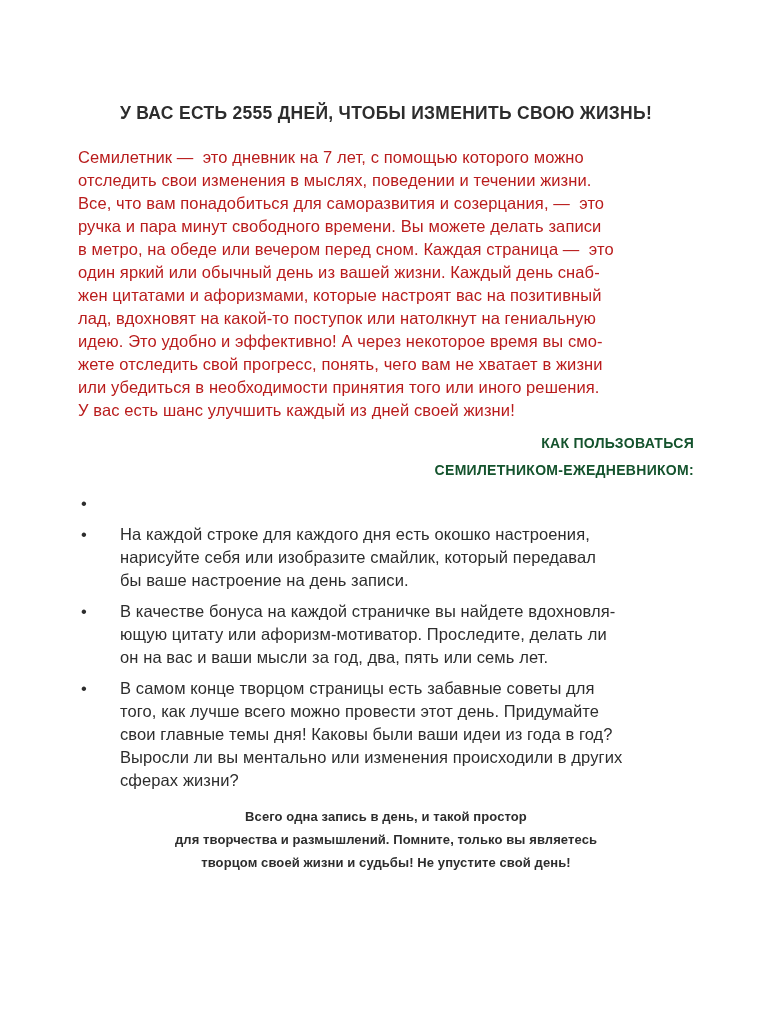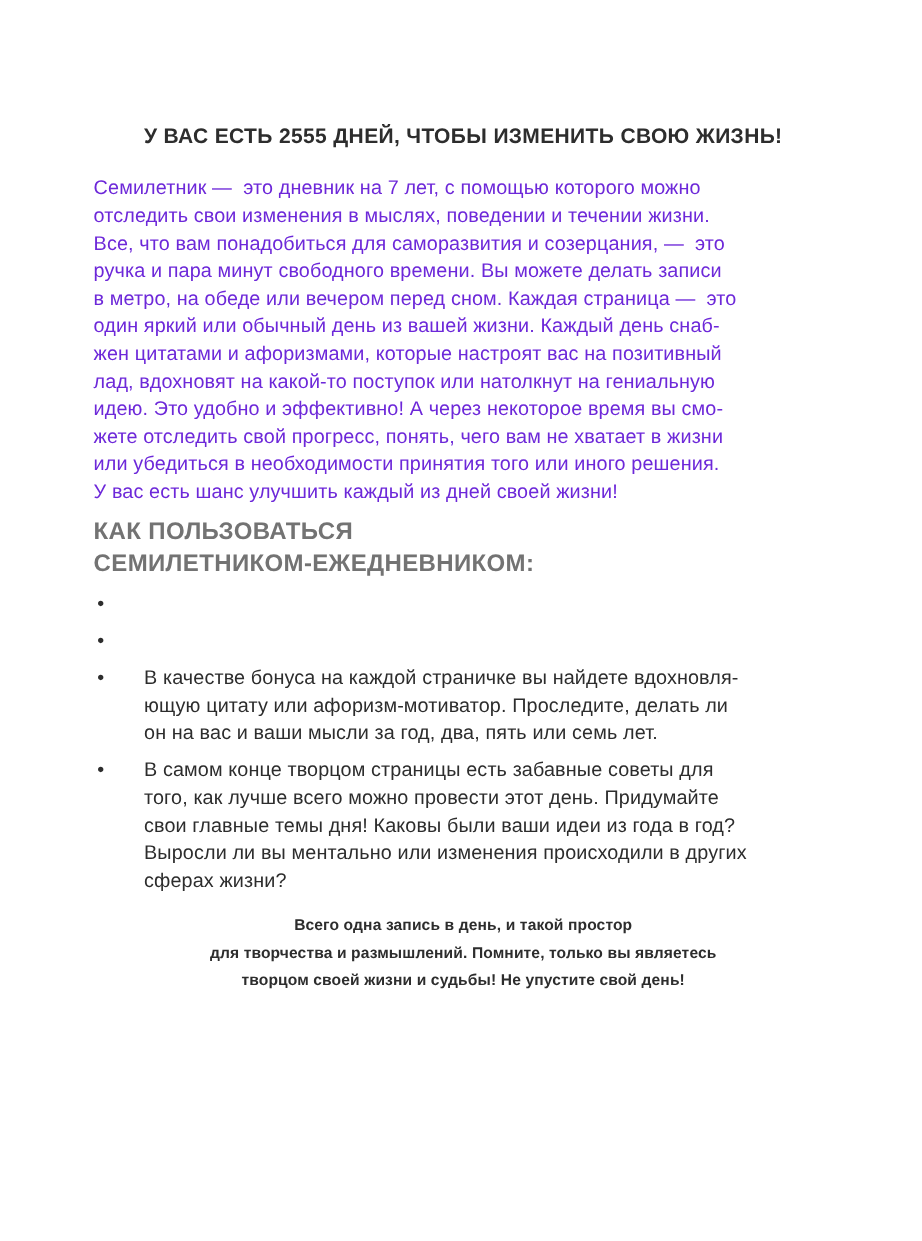--- a/index.html
+++ b/index.html
@@ -28,31 +28,31 @@
       text-align: center;
       white-space: pre;
       color: #2d2d2d;
     }
     .intro {
       margin: 0;
       font-size: 16.5px;
       line-height: 23px;
       letter-spacing: 0.1px;
       white-space: pre;
-      color: #6d28d9;
+      color: #b91c1c;
     }
     .section-heading {
       margin: 8px 0 8px 0;
-      font-size: 20px;
+      font-size: 14px;
       line-height: 27px;
       font-weight: 700;
       letter-spacing: 0.3px;
-      text-align: left;
+      text-align: right;
       white-space: pre-line;
-      color: #737373;
+      color: #14532d;
     }
     .bullets {
       list-style: none;
       margin: 0;
       padding: 0;
     }
     .bullet-item {
       display: flex;
       align-items: flex-start;
       margin: 0 0 8px 0;
@@ -105,20 +105,23 @@
 
   <h2 class="section-heading">КАК ПОЛЬЗОВАТЬСЯ
 СЕМИЛЕТНИКОМ-ЕЖЕДНЕВНИКОМ:</h2>
 
   <ul class="bullets">
     <li class="bullet-item">
       <span class="bullet-marker">•</span>
     </li>
     <li class="bullet-item">
       <span class="bullet-marker">•</span>
+      <span class="bullet-text">На каждой строке для каждого дня есть окошко настроения,
+нарисуйте себя или изобразите смайлик, который передавал
+бы ваше настроение на день записи.</span>
     </li>
     <li class="bullet-item">
       <span class="bullet-marker">•</span>
       <span class="bullet-text">В качестве бонуса на каждой страничке вы найдете вдохновля-
 ющую цитату или афоризм-мотиватор. Проследите, делать ли
 он на вас и ваши мысли за год, два, пять или семь лет.</span>
     </li>
     <li class="bullet-item">
       <span class="bullet-marker">•</span>
       <span class="bullet-text">В самом конце творцом страницы есть забавные советы для

